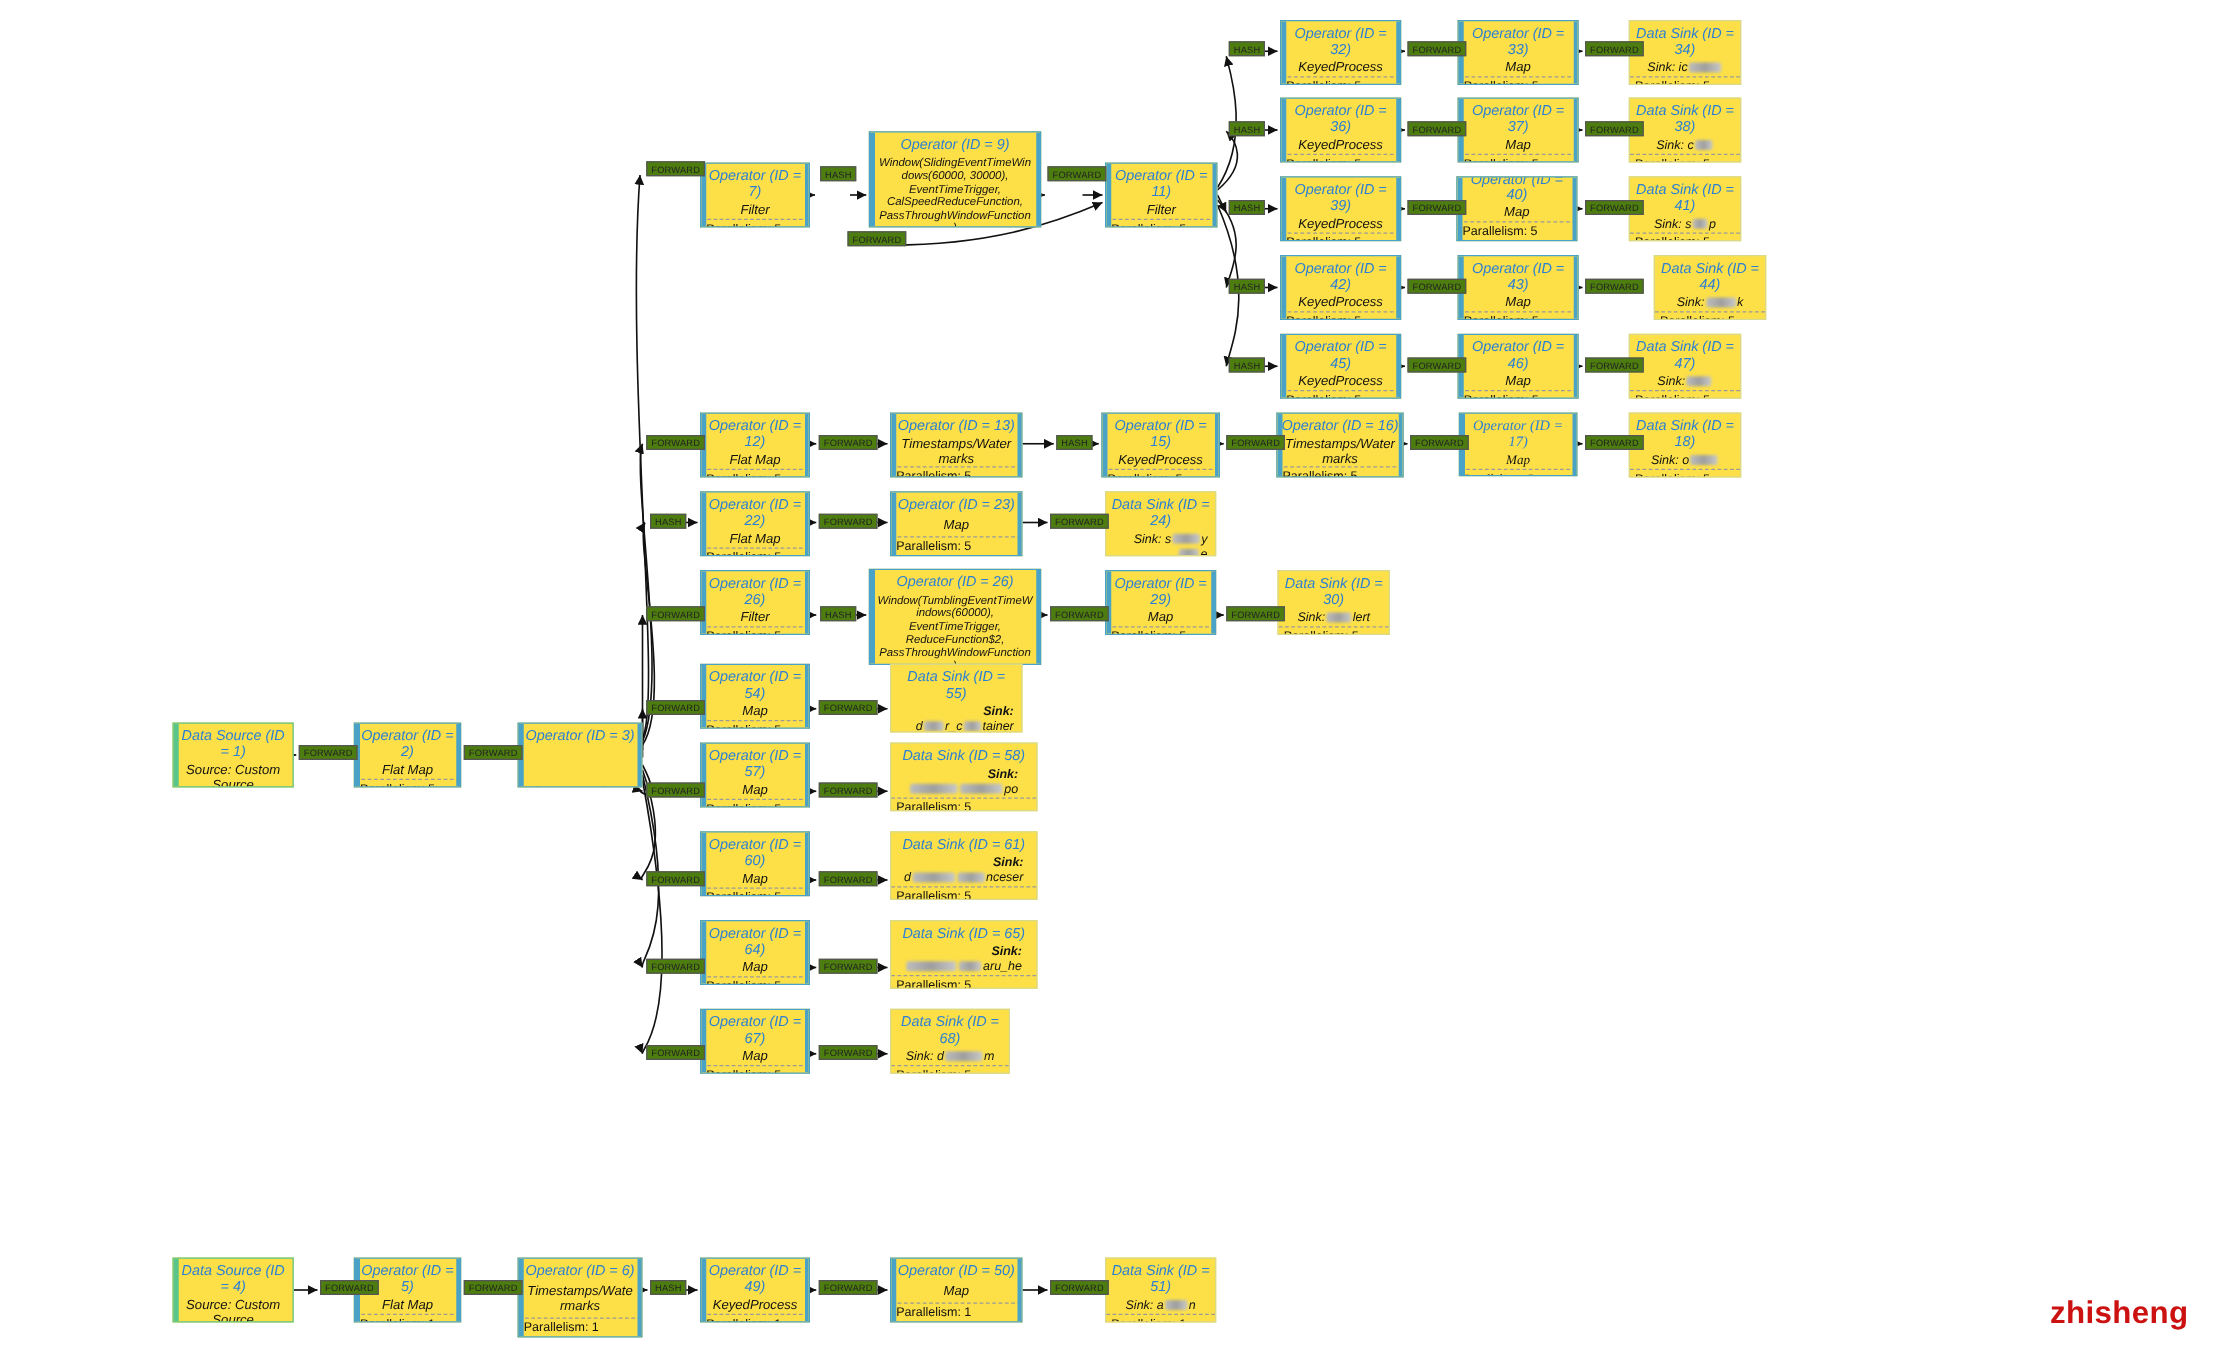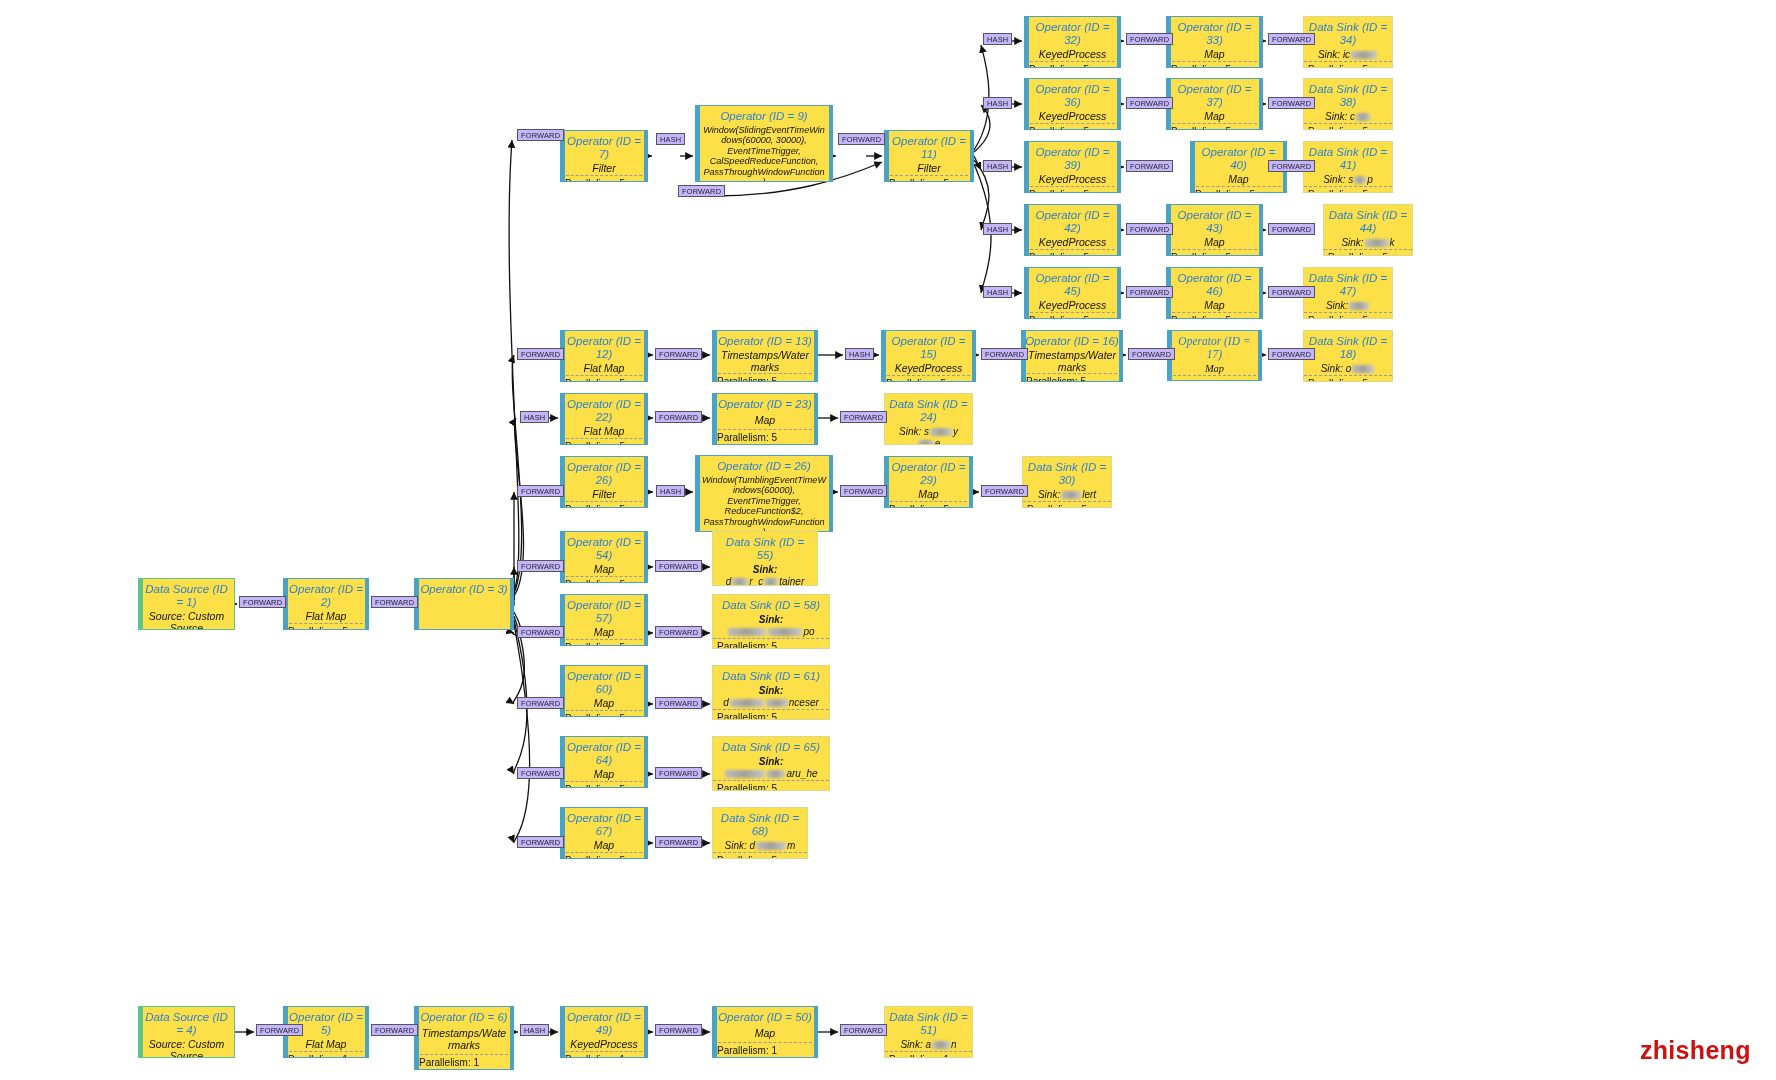--- a/index.html
+++ b/index.html
@@ -85,21 +85,21 @@
   .node.source::before {
     content: "";
     position: absolute;
     left: 0; top: 0; bottom: 0;
     width: 3.5px;
     background: #5bc48a;
   }
   
   .elabel {
     position: absolute;
-    background: #c4b5fd;
+    background: #4d7c0f;
     border: 1.2px solid #555;
     font-size: 7.4px;
     letter-spacing: 0.2px;
     color: #222;
     padding: 2px 3px 1px 3px;
     line-height: 1;
     text-align: left;
     z-index: 8;
     white-space: nowrap;
     font-family: "Liberation Sans", sans-serif;
@@ -107,21 +107,21 @@
   
   .blob {
     display: inline-block;
     vertical-align: middle;
     background: linear-gradient(90deg,#bdbdbd,#9e9e9e,#c9c9c9);
     border-radius: 2px;
     filter: blur(1.4px);
     height: 8px;
     margin: 0 1px;
   }
-  .sinklabel { font-style: italic; font-size: 10px; text-align: center; line-height: 1.2; }
+  .sinklabel { font-style: italic; font-size: 10px; text-align: right; line-height: 1.2; }
   .watermark {
     position: absolute;
     color: #cc1111;
     font-size: 25px;
     font-weight: bold;
     letter-spacing: 0.3px;
     font-family: "Liberation Sans", sans-serif;
   }
 </style>
 </head>
@@ -322,21 +322,21 @@
             <div><span>Sink: c</span><span class="blob" style="width: 14px;"></span></div>
           </div>
         </div>
         <div class="par">Parallelism: 5</div>
       </div>
       <div class="node op" style="left: 1024px; top: 141px; width: 97px; height: 52px;">
         <div class="title">Operator (ID = 39)</div>
         <div class="desc">KeyedProcess</div>
         <div class="par">Parallelism: 5</div>
       </div>
-      <div class="node op" style="left: 1190px; top: 141px; width: 97px; height: 52px;">
+      <div class="node op" style="left: 1165px; top: 141px; width: 97px; height: 52px; justify-content: flex-end;">
         <div class="title">Operator (ID = 40)</div>
         <div class="desc">Map</div>
         <div class="par">Parallelism: 5</div>
       </div>
       <div class="node sink" style="left: 1303px; top: 141px; width: 90px; height: 52px;">
         <div class="title">Data Sink (ID = 41)</div>
         <div class="desc">
           <div class="sinklabel">
             <div><span>Sink: s</span><span class="blob" style="width: 12px;"></span><span>p</span></div>
           </div>

